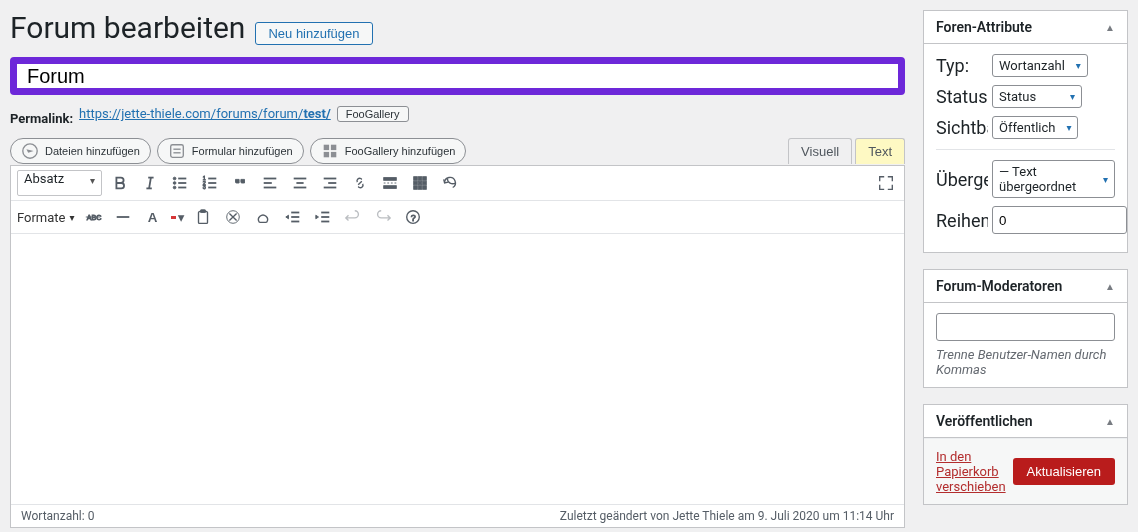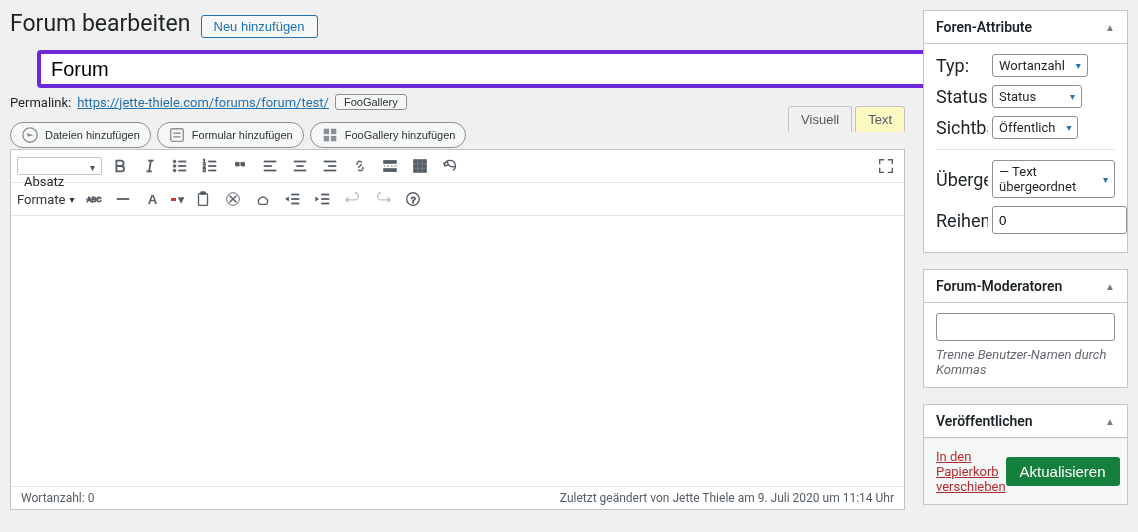--- a/index.html
+++ b/index.html
@@ -7,60 +7,60 @@
       font-family: -apple-system, BlinkMacSystemFont, "Segoe UI", Roboto, sans-serif;
       background: #f0f0f1;
       color: #1d2327;
       font-size: 13px;
       padding: 10px;
     }
     .layout { display: flex; gap: 18px; }
     .main { flex: 1; min-width: 0; }
     .sidebar { width: 205px; }
     .title-row { display: flex; align-items: baseline; gap: 10px; margin-bottom: 12px; }
-    h1 { font-size: 23px; font-weight: 400; color: #1d2327; }
+    h1 { font-size: 30px; font-weight: 400; color: #1d2327; }
     .btn-outline {
       border: 1px solid #2271b1; color: #2271b1; background: #f6f7f7;
       padding: 3px 12px; border-radius: 3px; font-size: 13px; cursor: pointer;
     }
     .title-input {
       width: 100%; height: 38px; padding: 3px 10px; font-size: 20px;
-      border: 4px solid #6d28d9; background: #fff; border-radius: 4px; margin-left: 27px;
+      border: 7px solid #6d28d9; background: #fff; border-radius: 4px;
     }
     .permalink { margin: 6px 0 12px; font-size: 13px; display: flex; align-items: center; gap: 6px; flex-wrap: wrap; }
     .permalink a { color: #2271b1; text-decoration: underline; }
-    .permalink strong { font-weight: 400; }
+    .permalink strong { font-weight: 700; margin-top: 10px; }
     .btn-sm {
       border: 1px solid #8c8f94; background: #f6f7f7; color: #2c3338;
       padding: 1px 8px; font-size: 11px; border-radius: 3px; cursor: pointer;
     }
     .media-row { display: flex; gap: 6px; margin-bottom: 1px; position: relative; }
     .media-btn {
       display: inline-flex; align-items: center; gap: 6px;
       border: 1px solid #8c8f94; background: #f6f7f7; color: #2c3338;
       padding: 3px 10px; border-radius: 13px; font-size: 11px; cursor: pointer;
     }
     .media-btn svg { width: 18px; height: 18px; fill: #8c8f94; }
     .editor-tabs {
-      position: absolute; right: 0; bottom: 16px; display: flex;
+      position: absolute; right: 0; bottom: 0; display: flex;
     }
     .editor-tab {
       border: 1px solid #c3c4c7; border-bottom: none; background: #f0f0f1;
       padding: 5px 12px; font-size: 13px; cursor: pointer; color: #50575e;
       border-top-left-radius: 3px; border-top-right-radius: 3px;
       margin-left: 3px;
     }
     .editor-tab.active { background: #fef9c3; }
     .editor-box { border: 1px solid #c3c4c7; background: #fff; }
     .toolbar-row {
       display: flex; align-items: center; gap: 6px; padding: 4px 6px;
       border-bottom: 1px solid #e2e4e7; position: relative;
     }
     .format-select {
-      height: 18px; border: 1px solid #c3c4c7; padding: 16px 22px 0 6px;
+      height: 26px; border: 1px solid #c3c4c7; padding: 0 22px 0 6px;
       font-size: 13px; background: #fff; cursor: pointer; min-width: 85px;
       border-radius: 2px; position: relative;
     }
     .format-select::after { content: "▾"; position: absolute; right: 6px; top: 4px; color: #555; font-size: 10px; }
     .format-label { display: inline-flex; align-items: center; gap: 4px; font-size: 13px; color: #333; cursor: pointer; }
     .format-label::after { content: "▾"; font-size: 10px; }
     .tb-btn {
       width: 24px; height: 24px; display: flex; align-items: center;
       justify-content: center; border: none; background: transparent;
       cursor: pointer; color: #555d66; border-radius: 2px;
@@ -90,22 +90,22 @@
     }
     .sel { display: inline-flex; align-items: center; cursor: pointer; min-width: 0; }
     .sel::after { content: "▾"; margin-left: 8px; color: #2271b1; font-size: 10px; position: absolute; right: 6px; }
     .txt-input { width: 100%; padding: 4px 6px; height: 28px; }
     .num-input { width: 135px; padding: 4px 6px; height: 28px; border: 1px solid #8c8f94; border-radius: 3px; }
     .divider { border-top: 1px solid #e2e4e7; margin: 10px 0; }
     .help-txt { font-size: 13px; color: #646970; font-style: italic; margin-top: 6px; }
     .pub-body { display: flex; justify-content: space-between; align-items: center; padding: 10px 12px; border-top: 1px solid #eceef0; background:#f6f7f7; }
     .trash-link { color: #b32d2e; text-decoration: underline; cursor: pointer; font-size: 13px; }
     .btn-primary {
-      background: #15803d; color: #fff; border: none;
-      padding: 6px 14px; border-radius: 3px; font-size: 15px; cursor: pointer;
+      background: #b91c1c; color: #fff; border: none;
+      padding: 6px 14px; border-radius: 3px; font-size: 13px; cursor: pointer;
     }
     .color-chip { display: inline-block; width: 12px; height: 3px; background: #d63638; vertical-align: bottom; margin-right:2px;}
   </style>
 </head>
 <body>
 
 <div class="layout">
   <div class="main">
     <div class="title-row">
       <h1>Forum bearbeiten</h1>

